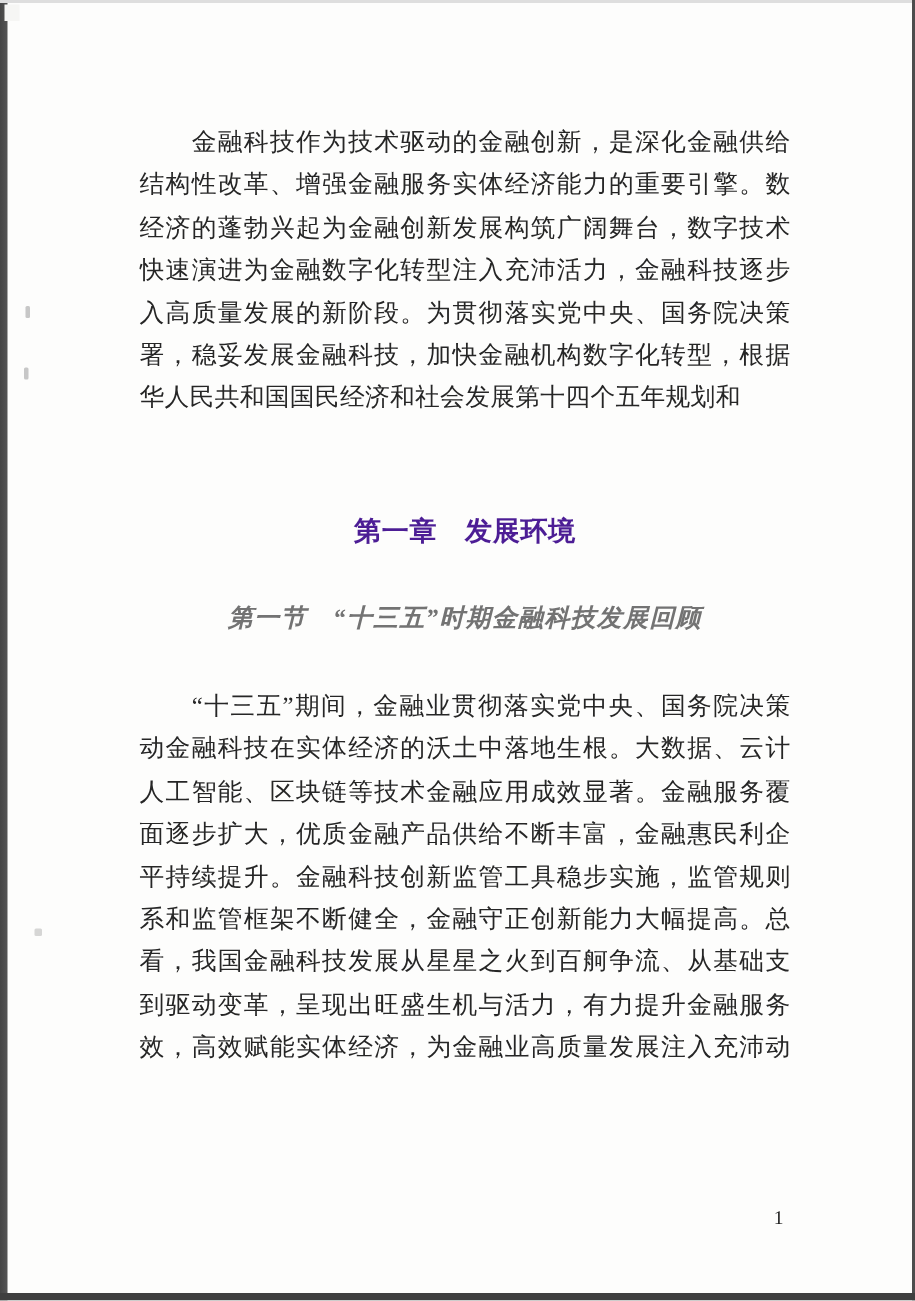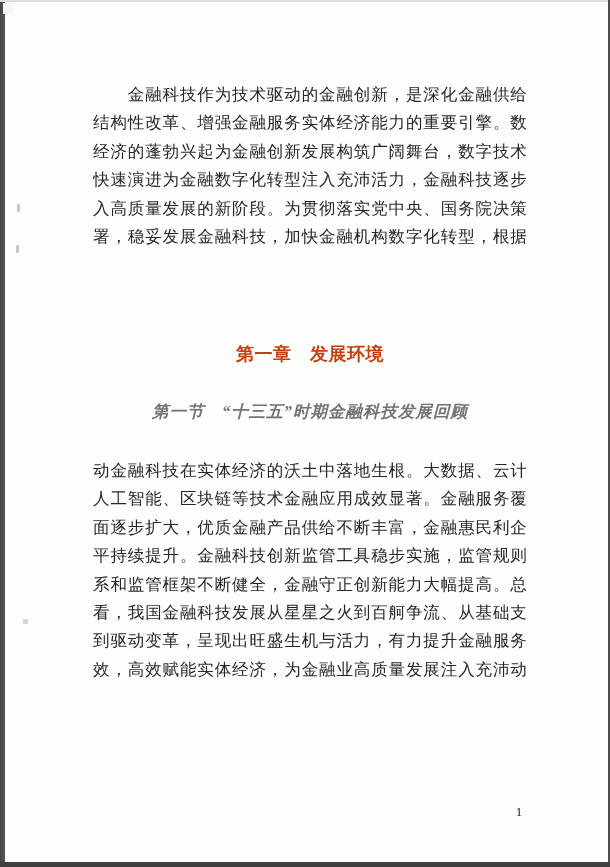--- a/index.html
+++ b/index.html
@@ -66,21 +66,21 @@
   }
 
   .chapter-heading {
     position: absolute;
     left: 93px; top: 341px; width: 434px;
     text-align: center;
     font-family: "Liberation Sans", "DejaVu Sans", sans-serif;
     font-weight: bold;
     font-size: 18px;
     line-height: 26px;
-    color: #c2410c;
+    color: #4c1d95;
     letter-spacing: 0.5px;
     white-space: pre;
   }
   .section-heading {
     position: absolute;
     left: 93px; top: 399px; width: 434px;
     text-align: center;
     font-style: italic;
     font-weight: bold;
     font-size: 16.5px;
@@ -111,27 +111,29 @@
   <div class="scan-mark mark-2"></div>
   <div class="scan-mark mark-3"></div>
 
   <div class="para para-1">
       <div class="line">　　金融科技作为技术驱动的金融创新，是深化金融供给侧</div>
       <div class="line">结构性改革、增强金融服务实体经济能力的重要引擎。数字</div>
       <div class="line">经济的蓬勃兴起为金融创新发展构筑广阔舞台，数字技术的</div>
       <div class="line">快速演进为金融数字化转型注入充沛活力，金融科技逐步迈</div>
       <div class="line">入高质量发展的新阶段。为贯彻落实党中央、国务院决策部</div>
       <div class="line">署，稳妥发展金融科技，加快金融机构数字化转型，根据《中</div>
+      <div class="line">华人民共和国国民经济和社会发展第十四个五年规划和</div>
     </div>
 
   <div class="chapter-heading">第一章　发展环境</div>
 
   <div class="section-heading">第一节　“十三五”时期金融科技发展回顾</div>
 
   <div class="para para-2">
+      <div class="line">　　“十三五”期间，金融业贯彻落实党中央、国务院决策</div>
       <div class="line">动金融科技在实体经济的沃土中落地生根。大数据、云计算、</div>
       <div class="line">人工智能、区块链等技术金融应用成效显著。金融服务覆盖</div>
       <div class="line">面逐步扩大，优质金融产品供给不断丰富，金融惠民利企水</div>
       <div class="line">平持续提升。金融科技创新监管工具稳步实施，监管规则体</div>
       <div class="line">系和监管框架不断健全，金融守正创新能力大幅提高。总的</div>
       <div class="line">看，我国金融科技发展从星星之火到百舸争流、从基础支撑</div>
       <div class="line">到驱动变革，呈现出旺盛生机与活力，有力提升金融服务质</div>
       <div class="line">效，高效赋能实体经济，为金融业高质量发展注入充沛动力。</div>
     </div>
 

